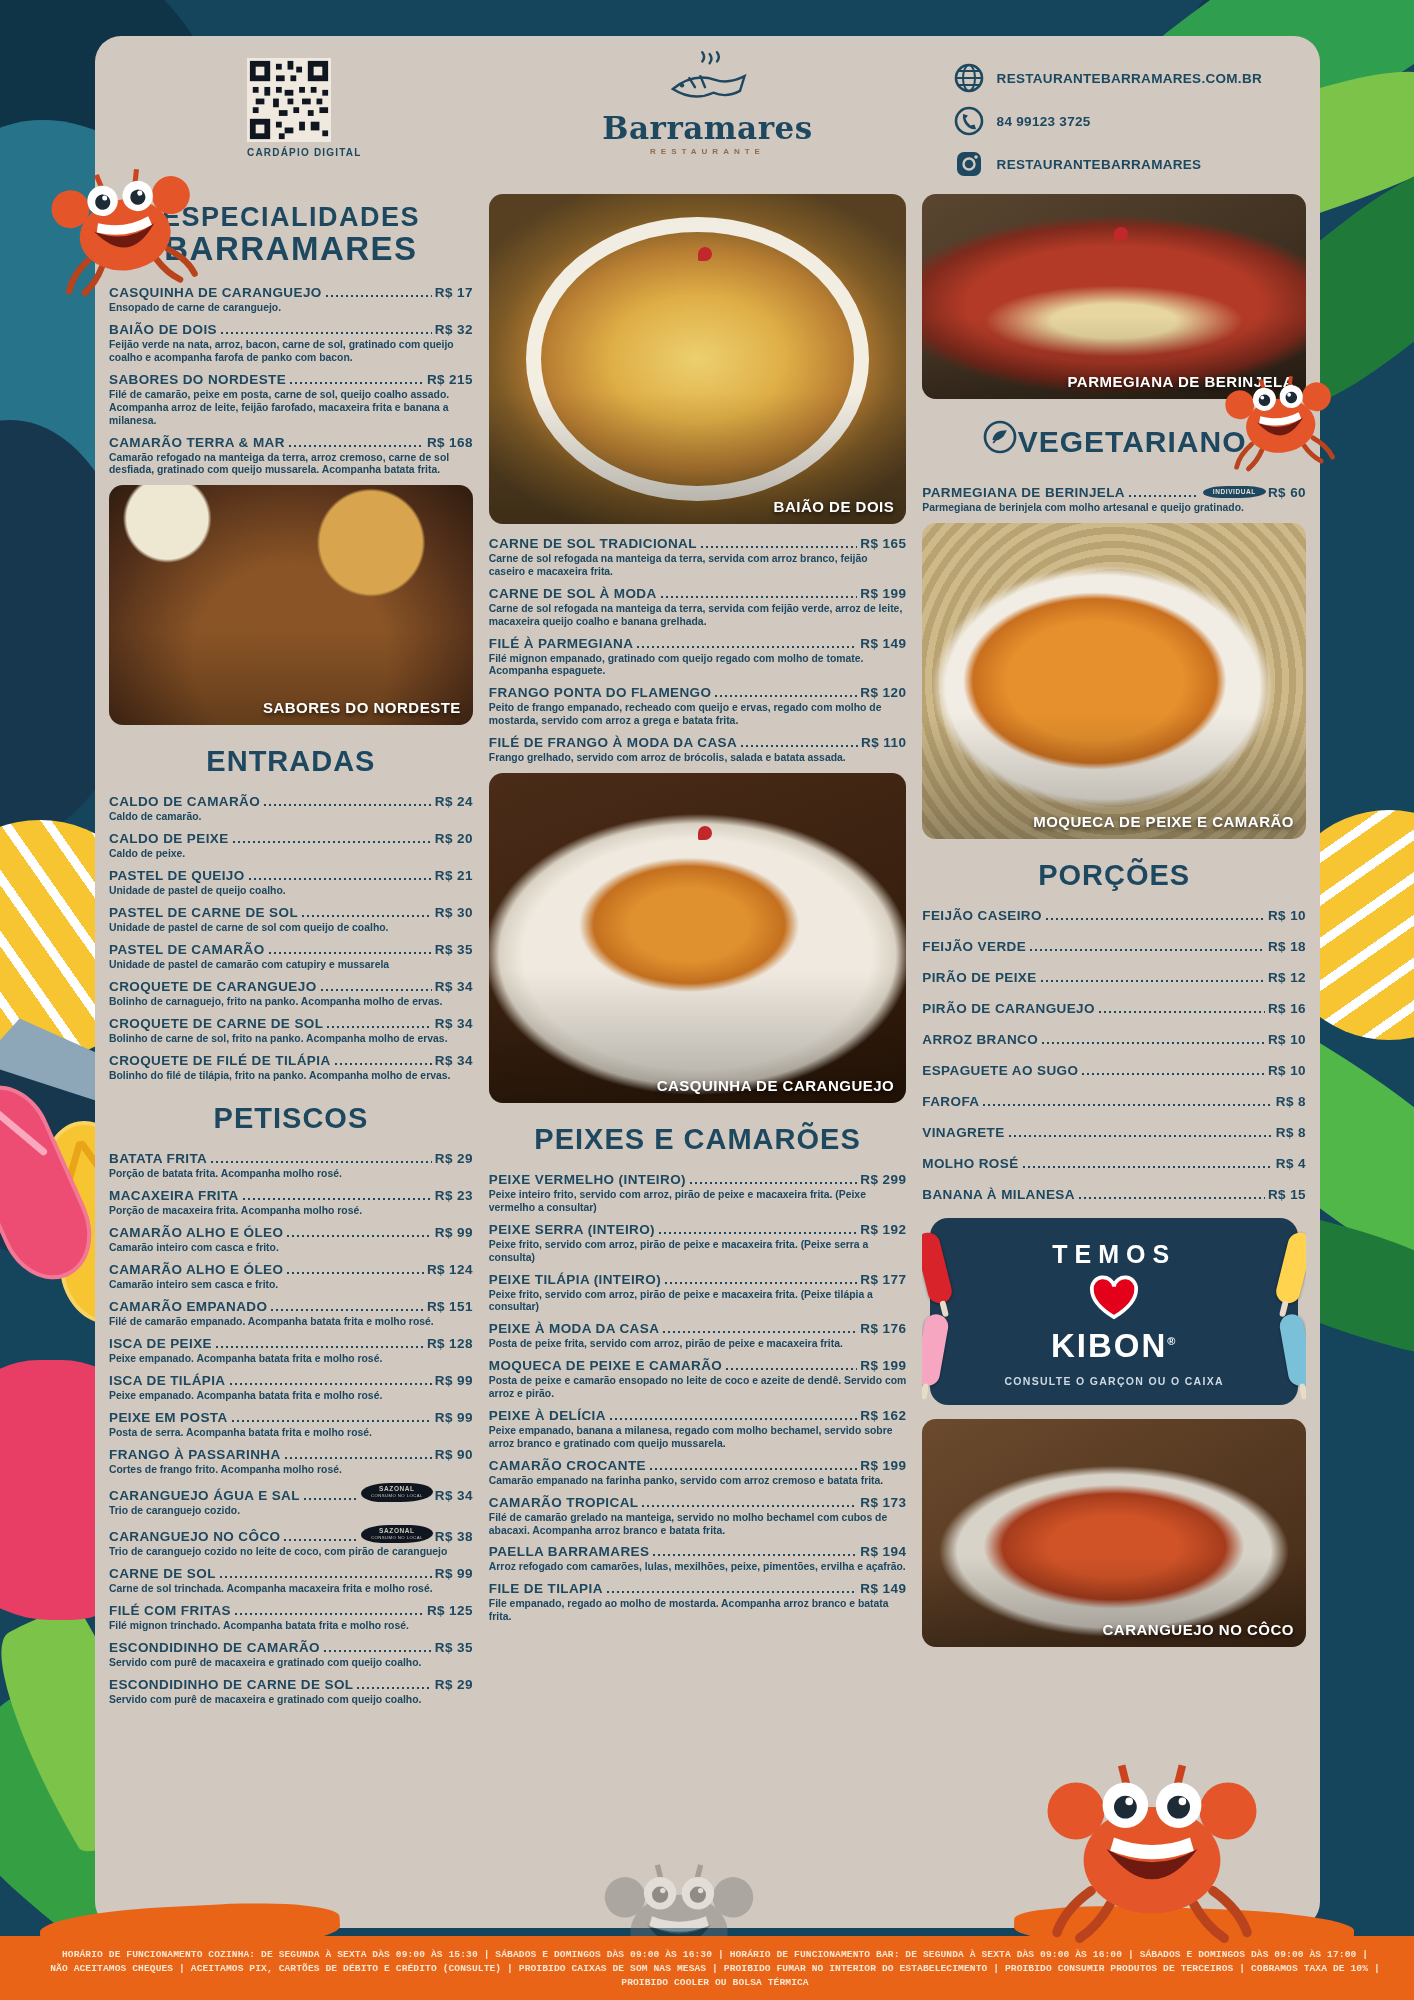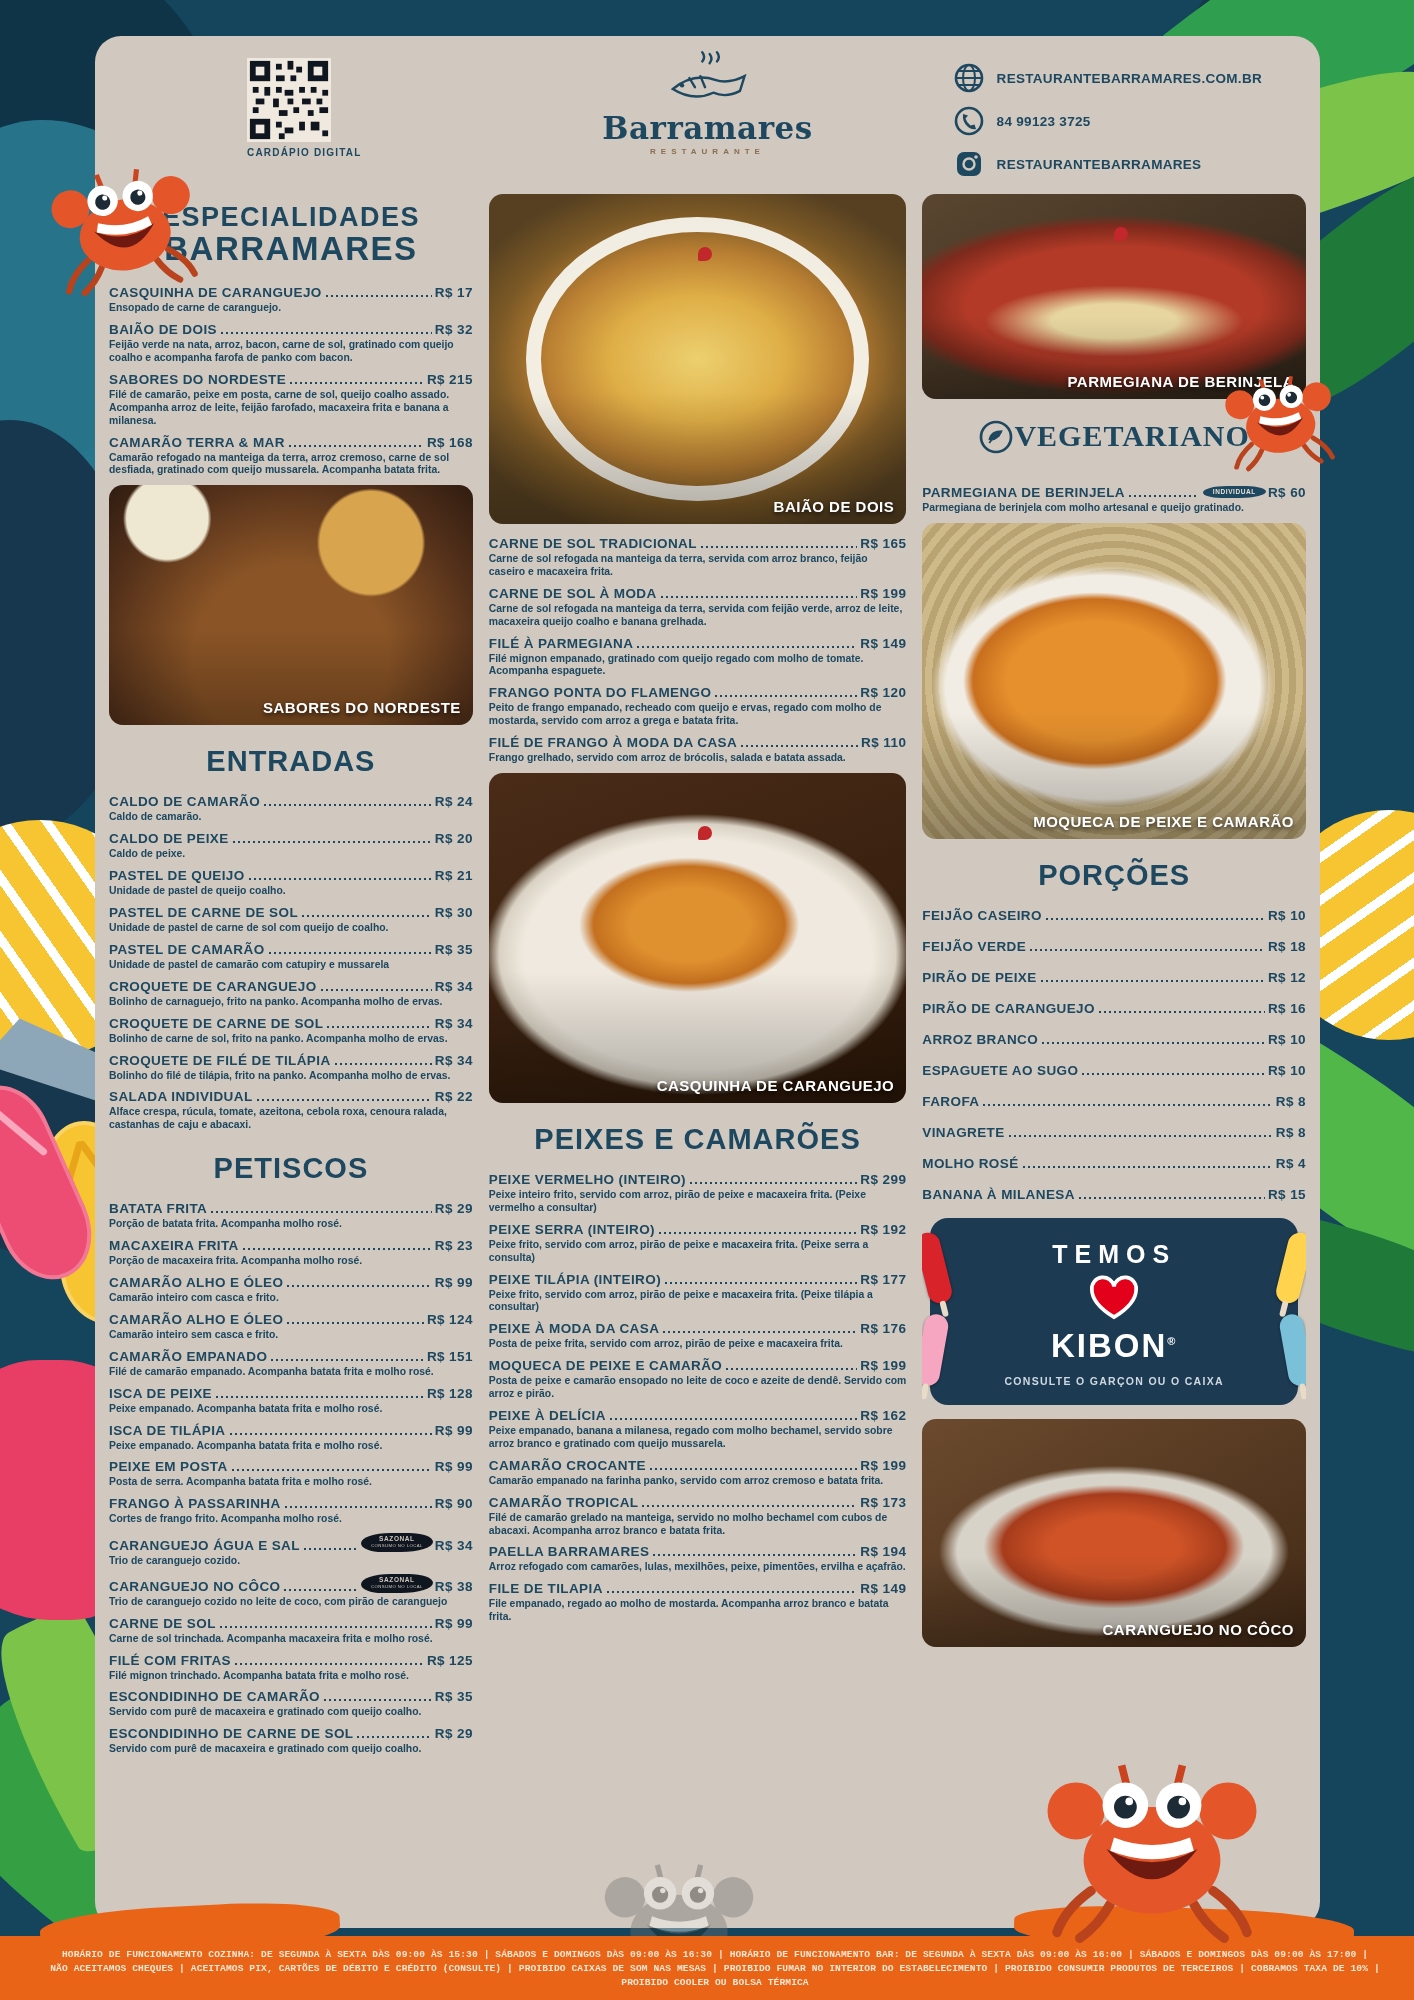--- a/index.html
+++ b/index.html
@@ -60,21 +60,21 @@
   .cols { position:absolute; left:14px; right:14px; top:150px; bottom:14px; display:flex; gap:16px; }
   .col { overflow:hidden; }
   .col0 { width:366px; }
   .col1 { width:420px; }
   .col2 { width:386px; }
 
   .sec-heading { text-align:center; font-size:29px; font-weight:800; letter-spacing:1px; color:#1d4860; margin:20px 0 16px; }
   .sec-heading2 { text-align:center; margin:18px 0 20px; line-height:1.02; }
   .sec-heading2 .l1 { display:block; font-size:27px; font-weight:800; letter-spacing:1.5px; color:#1d4860; }
   .sec-heading2 .l2 { display:block; font-size:33px; font-weight:900; letter-spacing:1.5px; color:#1d4860; }
-  .veg-heading { display:flex; align-items:flex-start; justify-content:center; gap:0; margin:20px 0 26px;font-family:Liberation Serif, serif; }
+  .veg-heading { display:flex; align-items:flex-end; justify-content:center; gap:0; margin:20px 0 26px; }
   .veg-heading .t { font-size:30px; font-weight:800; letter-spacing:1px; color:#1d4860; }
 
   .mi { margin-bottom:7px; }
   .mi.no-desc { margin-bottom:16px; }
   .mi-row { display:flex; align-items:flex-end; }
   .mi-name { font-size:13.5px; font-weight:700; letter-spacing:.4px; white-space:nowrap; }
   .mi-price { font-size:13.5px; font-weight:800; letter-spacing:.4px; white-space:nowrap; }
   .mi-dots { flex:1; height:4px; margin:0 3px 2px; min-width:14px;
     background-image:radial-gradient(circle at 2px 2px,#1d4860 1.15px,transparent 1.5px);
     background-size:5px 4px; background-repeat:repeat-x; background-position:left bottom; }
@@ -379,28 +379,20 @@
             <div class="mi-desc">Bolinho de carne de sol, frito na panko. Acompanha molho de ervas.</div>
           </div>
           <div class="mi">
             <div class="mi-row">
               <span class="mi-name">CROQUETE DE FILÉ DE TILÁPIA</span>
               <span class="mi-dots"></span>
               <span class="mi-price">R$ 34</span>
             </div>
             <div class="mi-desc">Bolinho do filé de tilápia, frito na panko. Acompanha molho de ervas.</div>
           </div>
-          <div class="mi">
-            <div class="mi-row">
-              <span class="mi-name">SALADA INDIVIDUAL</span>
-              <span class="mi-dots"></span>
-              <span class="mi-price">R$ 22</span>
-            </div>
-            <div class="mi-desc">Alface crespa, rúcula, tomate, azeitona, cebola roxa, cenoura ralada, castanhas de caju e abacaxi.</div>
-          </div>
         </div>
         <div class="sec-heading">PETISCOS</div>
         <div class="items">
           <div class="mi">
             <div class="mi-row">
               <span class="mi-name">BATATA FRITA</span>
               <span class="mi-dots"></span>
               <span class="mi-price">R$ 29</span>
             </div>
             <div class="mi-desc">Porção de batata frita. Acompanha molho rosé.</div>

